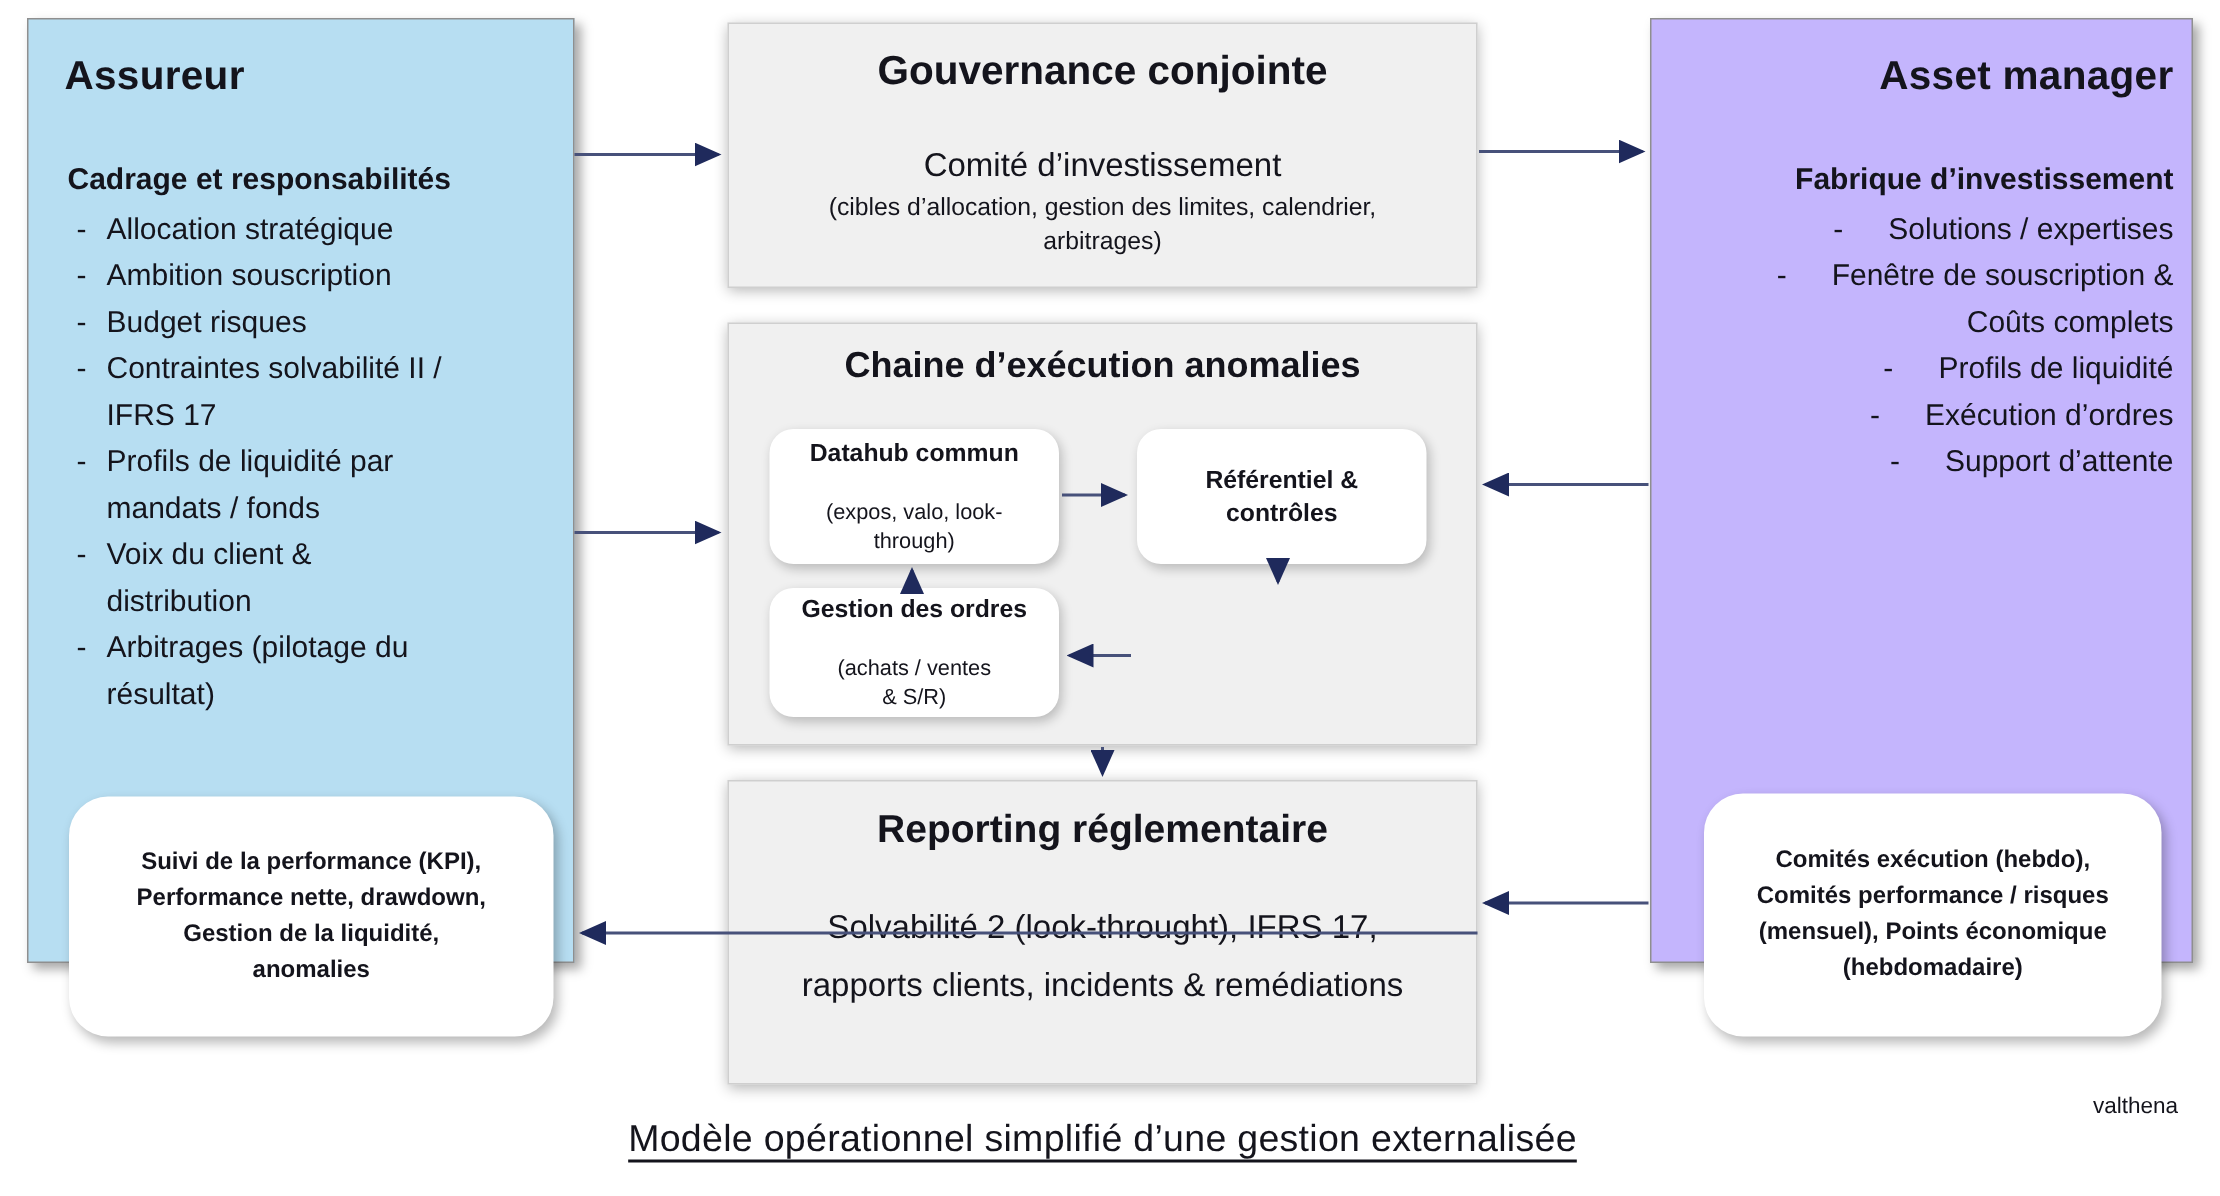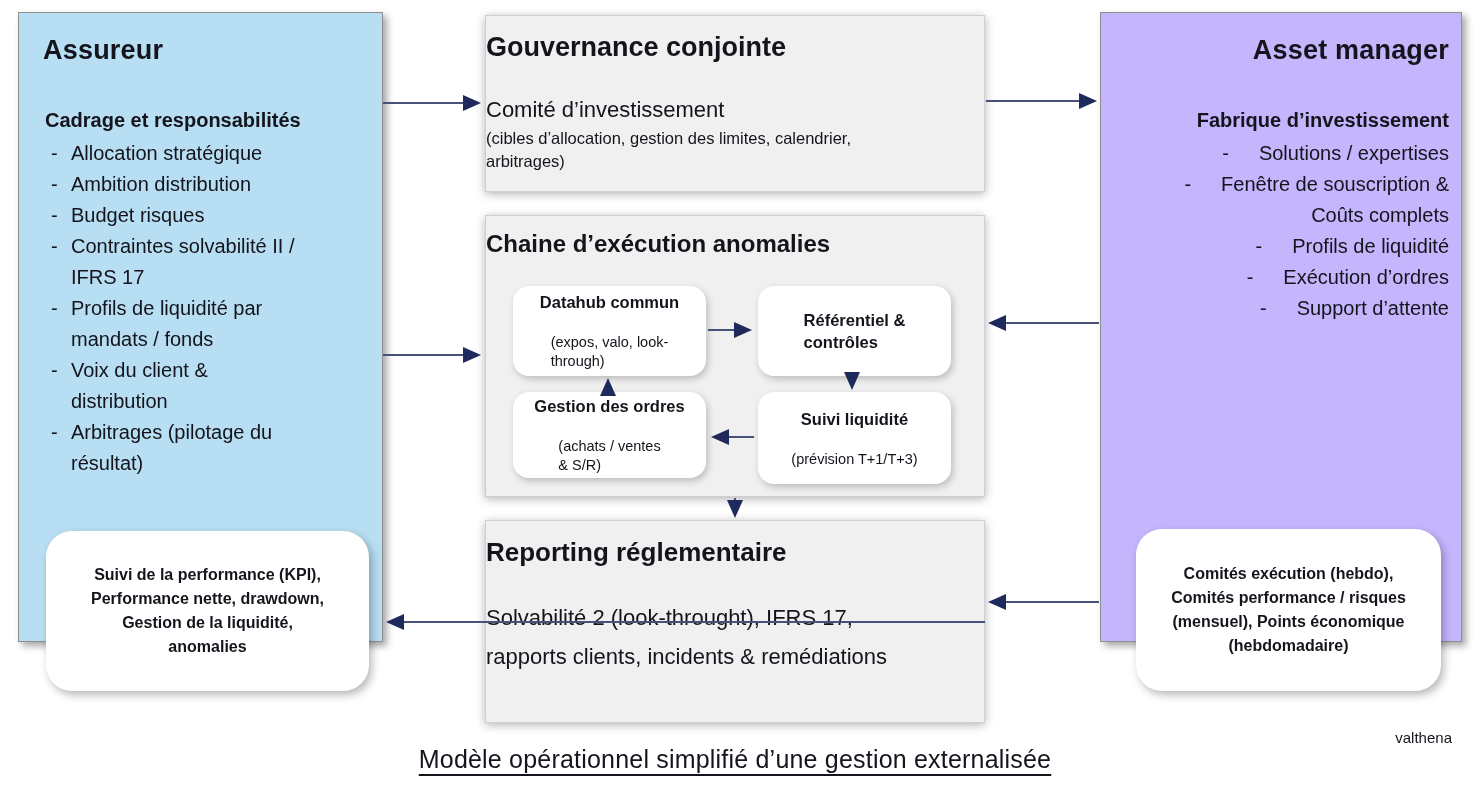--- a/index.html
+++ b/index.html
@@ -26,21 +26,21 @@
 
   .big-card { position:absolute; background:#ffffff; border-radius:26px;
               box-shadow:3px 4px 8px rgba(0,0,0,0.28);
               display:flex; align-items:center; justify-content:center; text-align:center; }
   .big-card .card-text { font-size:16px; font-weight:700; line-height:24px; white-space:pre-line; padding:0 14px; }
   .panel.left  .big-card { left:27px; top:518px; width:323px; height:160px; }
   .panel.right .big-card { left:35px; top:516px; width:305px; height:162px; }
 
   
   .midbox { position:absolute; left:485px; width:500px; background:#f0f0f0;
-            border:1px solid #cfcfcf; box-shadow:0 2px 9px rgba(0,0,0,0.30); }
+            border:1px solid #cfcfcf; box-shadow:0 2px 9px rgba(0,0,0,0.30); text-align:center; }
   .midbox.governance { top:15px;  height:177px; }
   .midbox.execution  { top:215px; height:282px; }
   .midbox.reporting  { top:520px; height:203px; }
 
   .mid-title { font-size:27px; font-weight:700; margin-top:16px; }
   .midbox.execution .mid-title { font-size:24px; margin-top:14px; }
   .midbox.reporting .mid-title { font-size:26px; }
 
   .governance .mid-body { font-size:22px; margin-top:34px; }
   .governance .mid-note { font-size:16.5px; line-height:23px; margin-top:4px; white-space:pre-line; }
@@ -93,21 +93,21 @@
   <section class="panel left">
     <h1 class="panel-title">Assureur</h1>
     <h2 class="panel-subtitle">Cadrage et responsabilités</h2>
     <div class="list">
       <div class="lrow">
           <span class="dash">-</span>
           <span class="txt">Allocation stratégique</span>
         </div>
       <div class="lrow">
           <span class="dash">-</span>
-          <span class="txt">Ambition distribution</span>
+          <span class="txt">Ambition souscription</span>
         </div>
       <div class="lrow">
           <span class="dash">-</span>
           <span class="txt">Budget risques</span>
         </div>
       <div class="lrow">
           <span class="dash">-</span>
           <span class="txt">Contraintes solvabilité II /
 IFRS 17</span>
         </div>
@@ -151,24 +151,20 @@
     </div>
     <div class="node referentiel">
       <p class="node-title">Référentiel &amp;
 contrôles</p>
     </div>
     <div class="node orders">
       <p class="node-title">Gestion des ordres</p>
       <p class="node-note">(achats / ventes
 &amp; S/R)</p>
     </div>
-    <div class="node liquidity">
-      <p class="node-title">Suivi liquidité</p>
-      <p class="node-note">(prévision T+1/T+3)</p>
-    </div>
   </section>
 
   <section class="midbox reporting">
     <h2 class="mid-title">Reporting réglementaire</h2>
     <p class="mid-body">Solvabilité 2 (look-throught), IFRS 17,
 rapports clients, incidents &amp; remédiations</p>
   </section>
 
   <section class="panel right">
     <h1 class="panel-title">Asset manager</h1>

